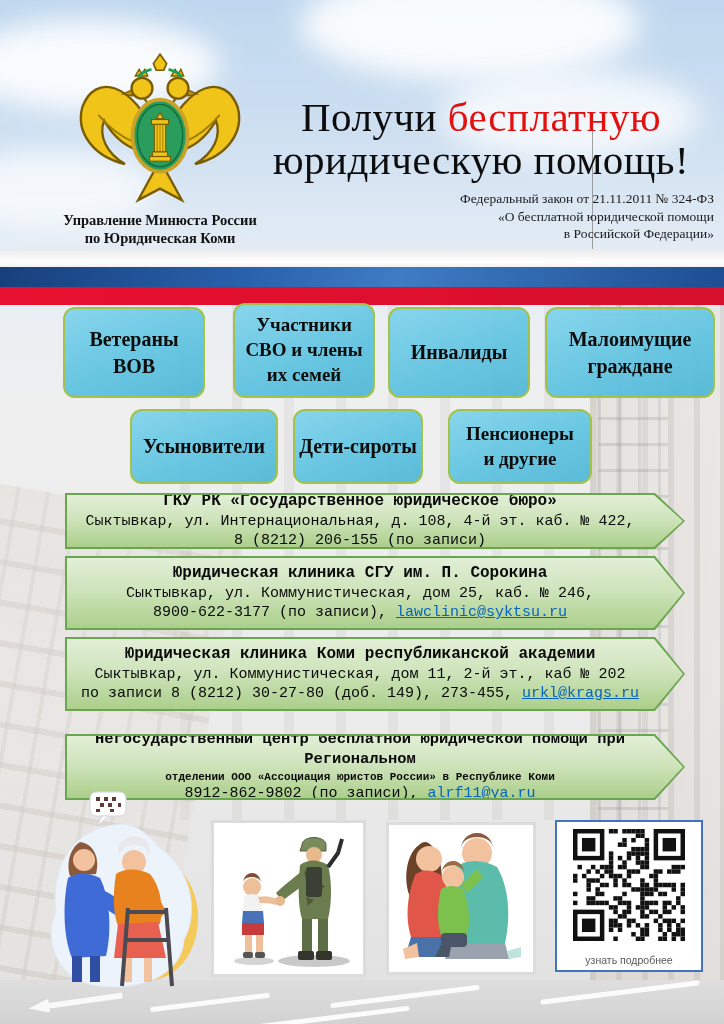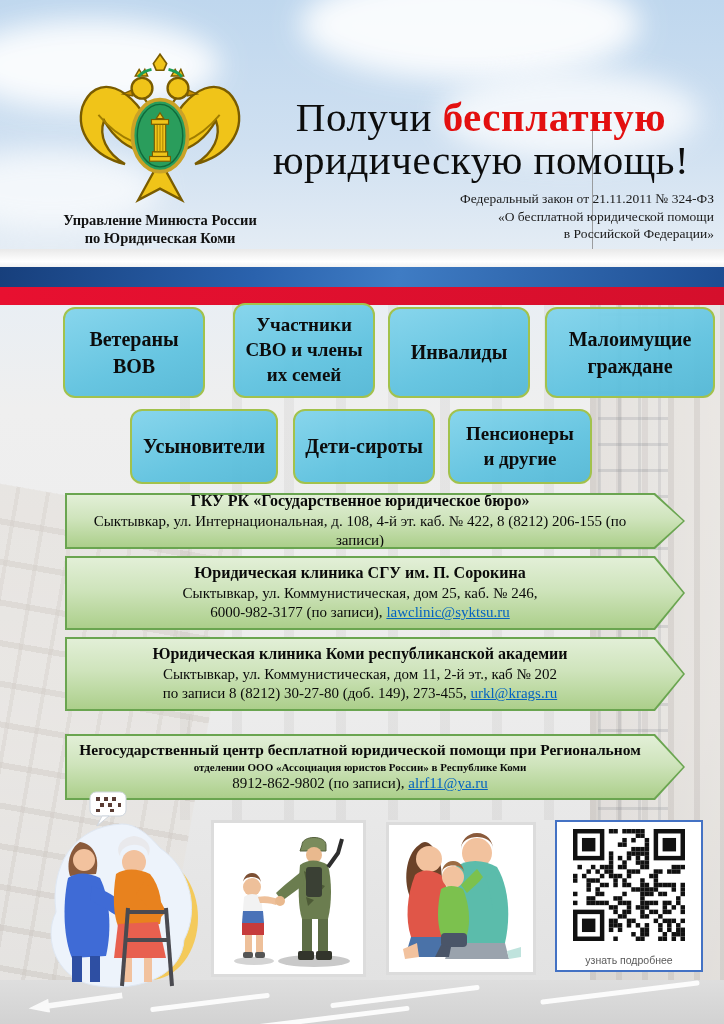--- a/index.html
+++ b/index.html
@@ -38,38 +38,38 @@
   .road{position:absolute;left:0;top:980px;width:724px;height:44px;
     background:linear-gradient(180deg,#dedede,#d2d2d2);}
   .road-stripe{position:absolute;height:5px;background:#fdfdfd;opacity:.95;transform:rotate(-7deg);border-radius:2px;}
   .road-arrow{position:absolute;left:28px;top:995px;width:95px;height:14px;background:#fbfbfb;opacity:.95;
     transform:rotate(-8deg);clip-path:polygon(0 50%,22% 0,22% 30%,100% 30%,100% 70%,22% 70%,22% 100%);}
   
   .emblem-wrap{position:absolute;left:62px;top:48px;width:196px;text-align:center;}
   .emblem-caption{margin-top:2px;font-weight:bold;font-size:14.5px;line-height:1.22;color:#111;}
   .title-block{position:absolute;left:248px;top:96px;width:466px;text-align:center;color:#0d0d0d;}
   .title-line{font-size:41px;line-height:1.05;letter-spacing:.5px;}
-  .title-line .hl{color:var(--title-red,#e31010);font-weight:bold;}
+  .title-line .hl{color:var(--title-red,#e31010);font-weight:normal;}
   .law-block{position:absolute;left:318px;top:190px;width:396px;text-align:right;font-size:13.5px;line-height:1.3;color:#1a1a1a;}
   
   .stripe{position:absolute;left:0;width:724px;}
   .stripe-white{top:249px;height:18px;background:linear-gradient(180deg,#e9e9e9,#ffffff 70%,#f2f2f2);}
   .stripe-blue{top:267px;height:20px;background:linear-gradient(100deg,#173f7c 0%,#2a62ad 35%,#3f7cc4 55%,#1d4d92 100%);}
   .stripe-red{top:287px;height:18px;background:linear-gradient(90deg,var(--flag-red,#e81030),#d50f2c);}
   
   .cat{position:absolute;border:2px solid var(--category-border,#a2c24c);border-radius:12px;
     background:linear-gradient(160deg,rgba(130,212,236,.95),rgba(96,195,224,.95) 60%,rgba(83,184,214,.95));
     display:flex;flex-direction:column;align-items:center;justify-content:center;
     font-weight:bold;color:#0c0c0c;text-align:center;box-sizing:border-box;}
   .cat-line{font-size:20px;line-height:1.35;}
   .cat.small .cat-line{font-size:19px;line-height:1.3;}
   
   .arrow{position:absolute;left:65px;width:620px;
     clip-path:polygon(0 0,calc(100% - 30px) 0,100% 50%,calc(100% - 30px) 100%,0 100%);
-    background:var(--arrow-border,#6aa550);}
+    background:var(--arrow-border,#6aa550);font-family:Liberation Mono, monospace;}
   .arrow-in{position:absolute;left:2px;top:2px;right:2px;bottom:2px;
     clip-path:polygon(0 0,calc(100% - 29px) 0,100% 50%,calc(100% - 29px) 100%,0 100%);
     background:linear-gradient(180deg,#e2efd7 0%,#cfe4bc 45%,#accf8b 100%);
     display:flex;flex-direction:column;align-items:center;justify-content:center;
     padding:2px 42px 2px 12px;box-sizing:border-box;text-align:center;color:#0a0a0a;}
   .p-title{font-weight:bold;font-size:16px;line-height:1.28;}
   .p-line{font-size:15px;line-height:1.3;}
   .plink{color:var(--link-blue,#0563c1);text-decoration:underline;cursor:pointer;text-align:center;}
   
   .fig-box{position:absolute;background:#fff;border:3px solid #dcdcdc;box-sizing:border-box;}
@@ -164,40 +164,40 @@
     <div class="cat-line">Инвалиды</div>
   </div>
   <div class="cat" style="left:545px;top:307px;width:170px;height:91px">
     <div class="cat-line">Малоимущие</div>
     <div class="cat-line">граждане</div>
   </div>
 
   <div class="cat" style="left:130px;top:409px;width:148px;height:75px">
     <div class="cat-line">Усыновители</div>
   </div>
-  <div class="cat" style="left:293px;top:409px;width:142px;height:75px">
+  <div class="cat" style="left:293px;top:409px;width:130px;height:75px">
     <div class="cat-line">Дети-сироты</div>
   </div>
   <div class="cat small" style="left:448px;top:409px;width:144px;height:75px">
     <div class="cat-line">Пенсионеры</div>
     <div class="cat-line">и другие</div>
   </div>
 
   <div class="arrow" style="top:493px;height:56px">
     <div class="arrow-in">
       <div class="p-title">ГКУ РК «Государственное юридическое бюро»</div>
       <div class="p-line">Сыктывкар, ул. Интернациональная, д. 108, 4-й эт. каб. № 422, 8 (8212) 206-155 (по записи)</div>
     </div>
   </div>
 
   <div class="arrow" style="top:556px;height:74px">
     <div class="arrow-in">
       <div class="p-title">Юридическая клиника СГУ им. П. Сорокина</div>
       <div class="p-line">Сыктывкар, ул. Коммунистическая, дом 25, каб. № 246,</div>
-      <div class="p-line"><span>6000-982-3177 (по записи), </span><a class="plink">lawclinic@syktsu.ru</a></div>
+      <div class="p-line"><span>8900-622-3177 (по записи), </span><a class="plink">lawclinic@syktsu.ru</a></div>
     </div>
   </div>
 
   <div class="arrow" style="top:637px;height:74px">
     <div class="arrow-in">
       <div class="p-title">Юридическая клиника Коми республиканской академии</div>
       <div class="p-line">Сыктывкар, ул. Коммунистическая, дом 11, 2-й эт., каб № 202</div>
       <div class="p-line"><span>по записи 8 (8212) 30-27-80 (доб. 149), 273-455, </span><a class="plink">urkl@krags.ru</a></div>
     </div>
   </div>

